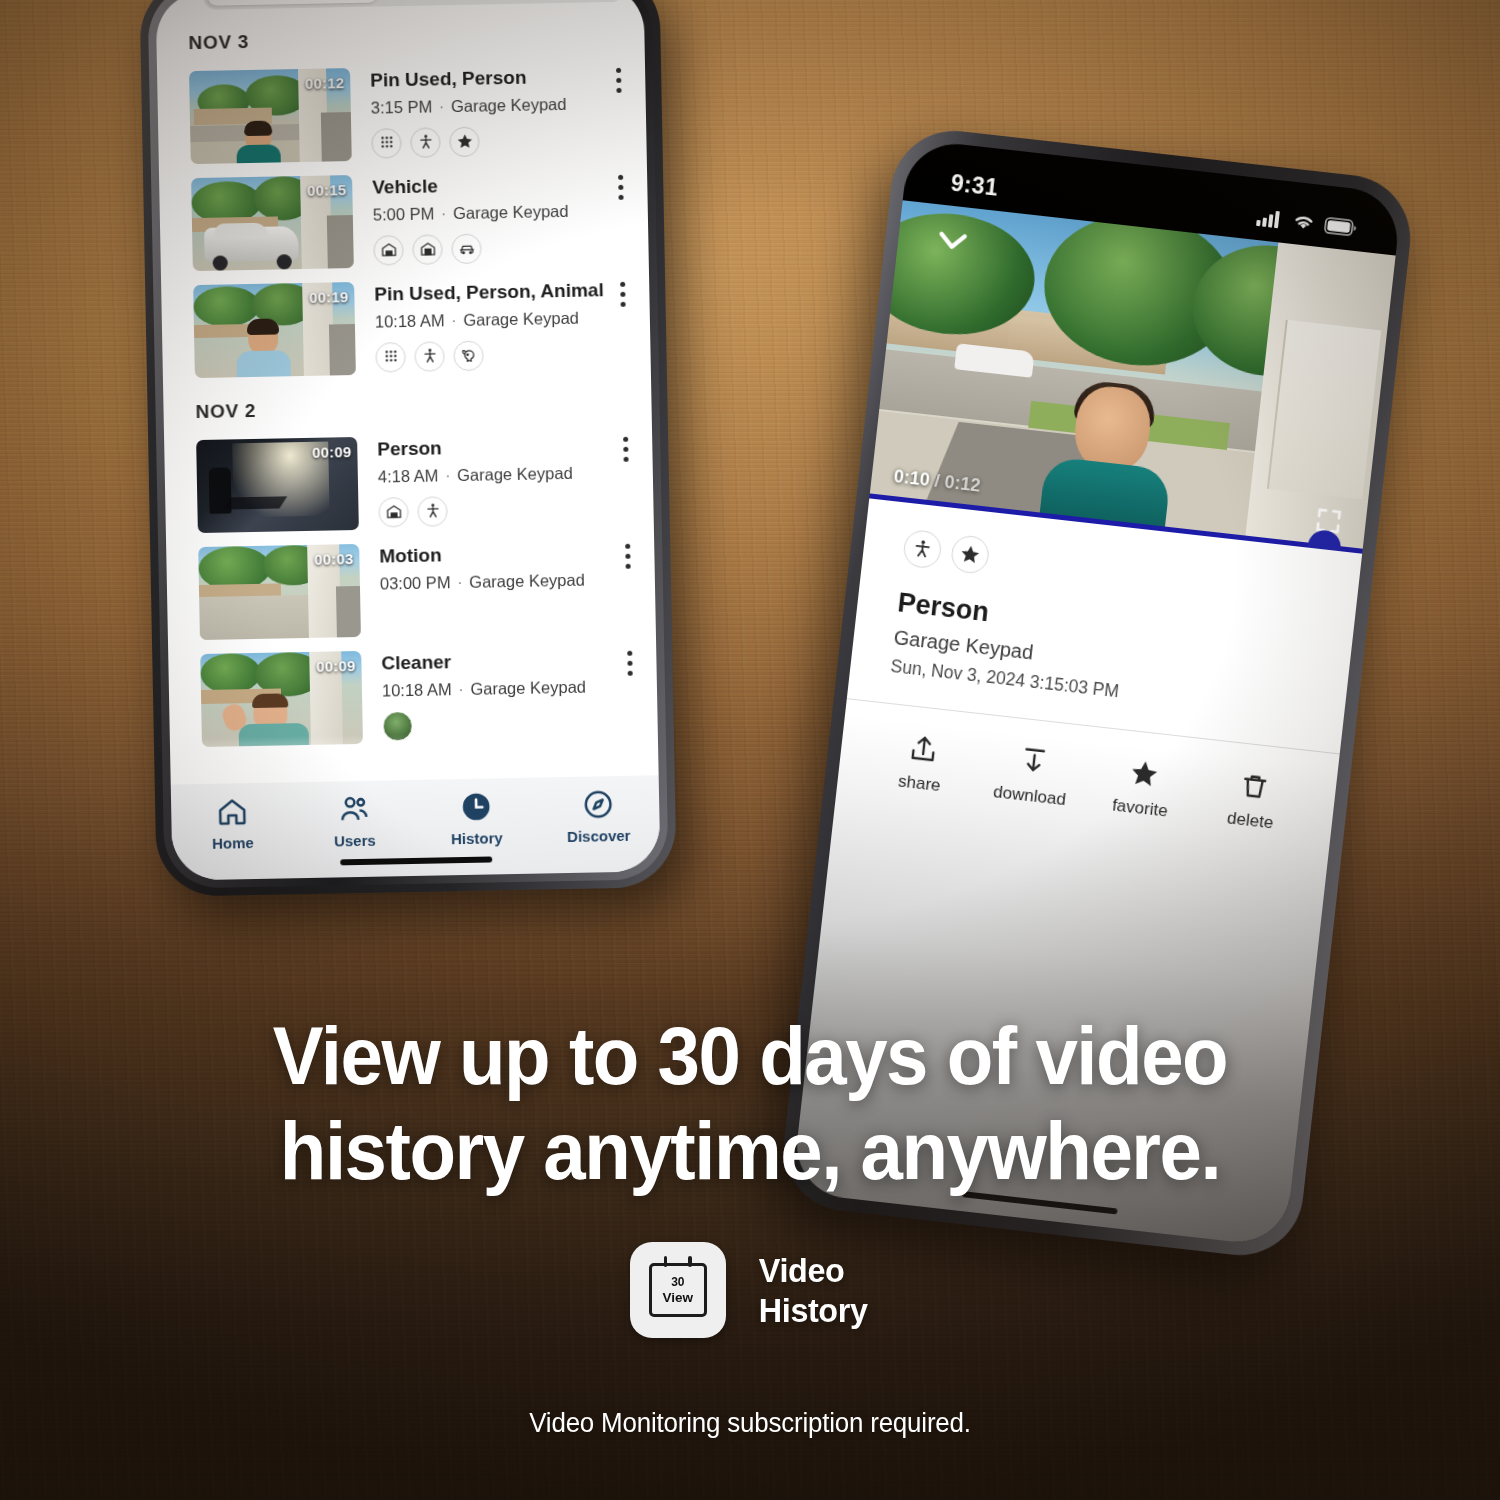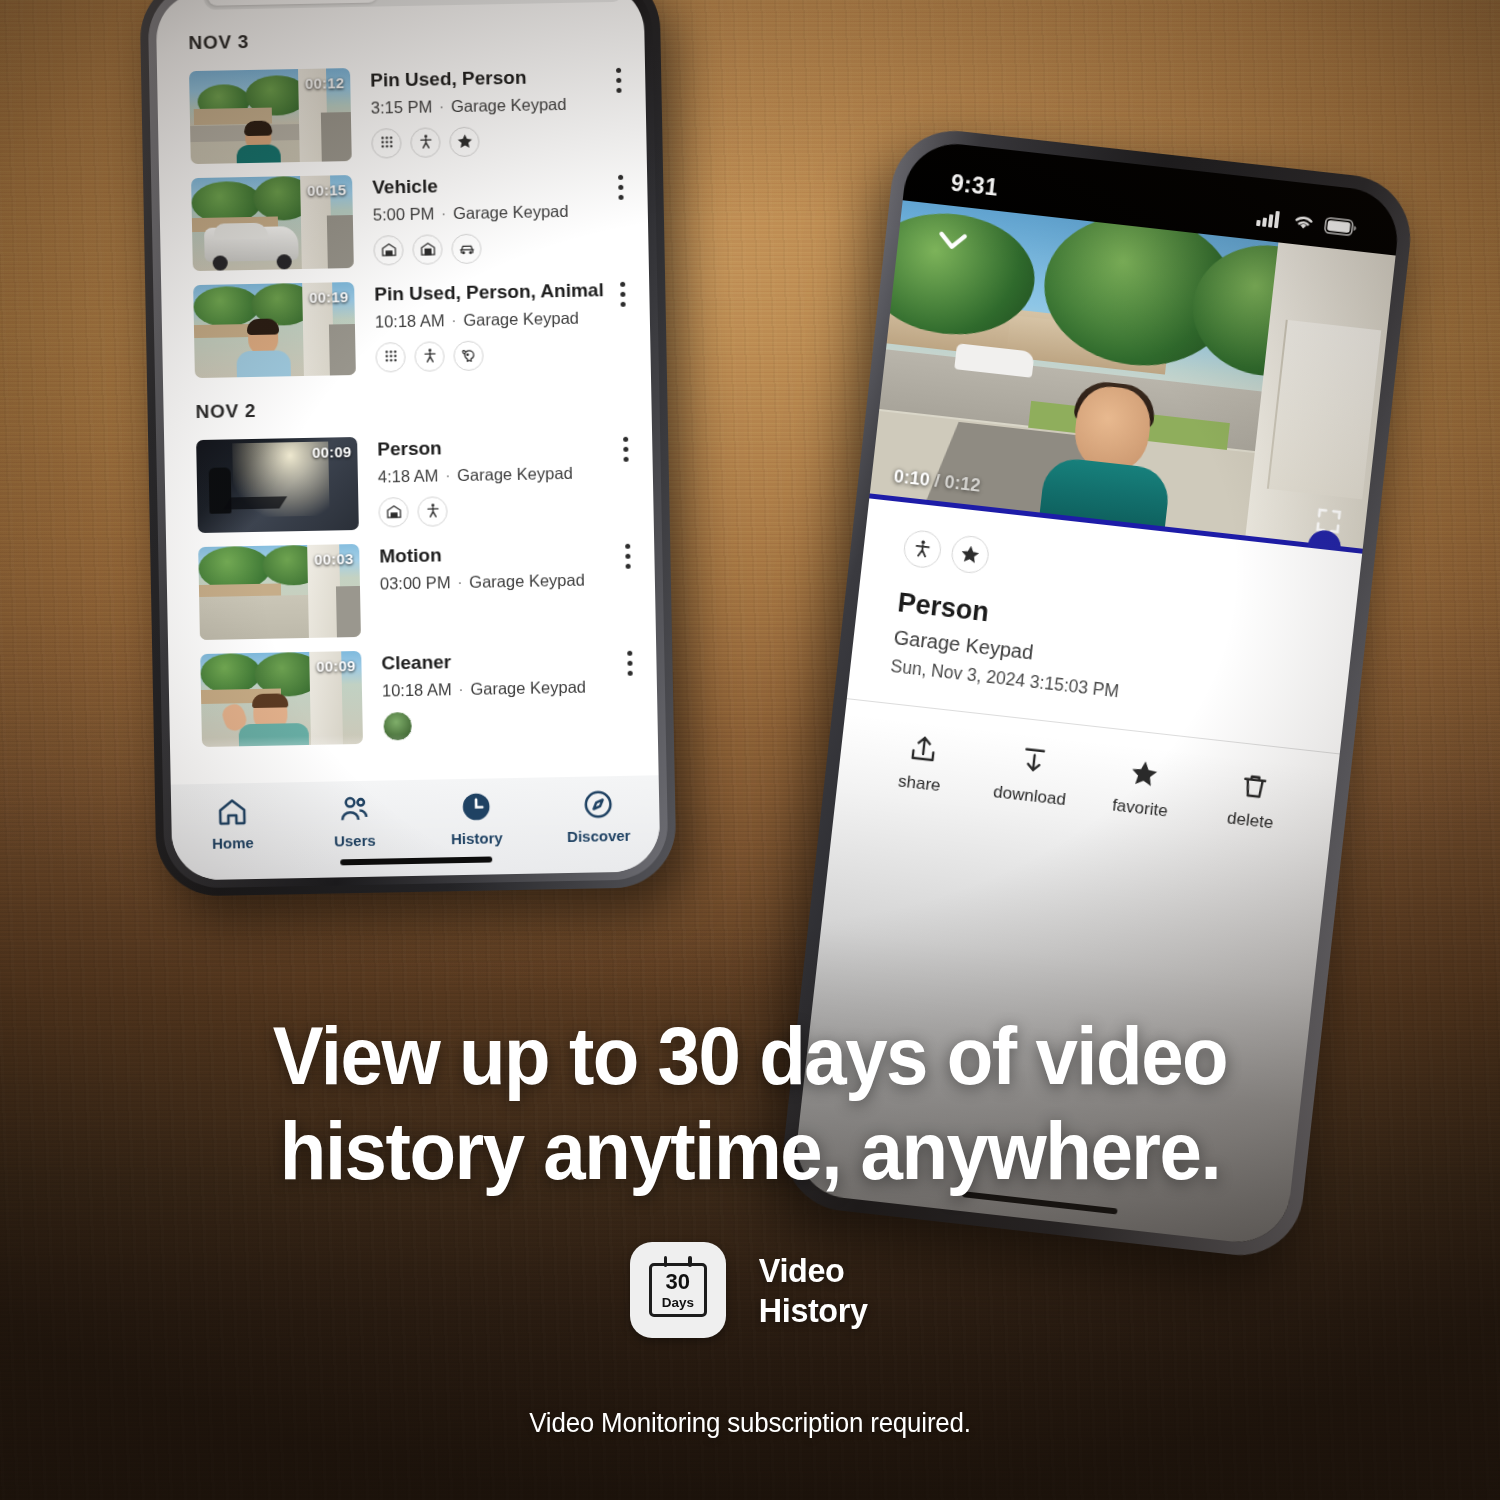--- a/index.html
+++ b/index.html
@@ -257,21 +257,21 @@
   }
   .cal {
     width:58px; height:54px; border:3.4px solid #1c1c1c; border-radius:5px;
     position:relative; display:flex; flex-direction:column;
     align-items:center; justify-content:center; background:#efefef;
   }
   .cal .ring {
     position:absolute; top:-10px; width:3.4px; height:11px; background:#1c1c1c; border-radius:2px;
   }
   .cal .r1 { left:12px; } .cal .r2 { right:12px; }
-  .cal .n { font-size:22px; font-weight:700; color:#111; line-height:1; }
+  .cal .n { font-size:12px; font-weight:700; color:#111; line-height:1; }
   .cal .d { font-size:13.5px; font-weight:700; color:#111; line-height:1; margin-top:3px; }
   .badge-text {
     color:#fff; font-weight:700; font-size:34px; line-height:1.18;
     letter-spacing:-.4px; transform:scaleX(.95); text-shadow:0 2px 9px rgba(0,0,0,.4);
   }
   #disclaimer {
     position:absolute; left:0; right:0; top:1408px; z-index:6;
     text-align:center; color:#fff; font-size:27px; font-weight:400;
     letter-spacing:-.2px; transform:scaleX(.96);
     text-shadow:0 2px 8px rgba(0,0,0,.4);
@@ -709,21 +709,21 @@
   <div>View up to 30 days of video</div>
   <div>history anytime, anywhere.</div>
 </div>
 
 <div id="badge">
   <div class="badge-tile">
     <div class="cal">
       <span class="ring r1"></span>
         <span class="ring r2"></span>
       <span class="n">30</span>
-      <span class="d">Days</span>
+      <span class="d">View</span>
     </div>
   </div>
   <div class="badge-text">
     <div>Video</div>
     <div>History</div>
   </div>
 </div>
 
 <div id="disclaimer">Video Monitoring subscription required.</div>
 

